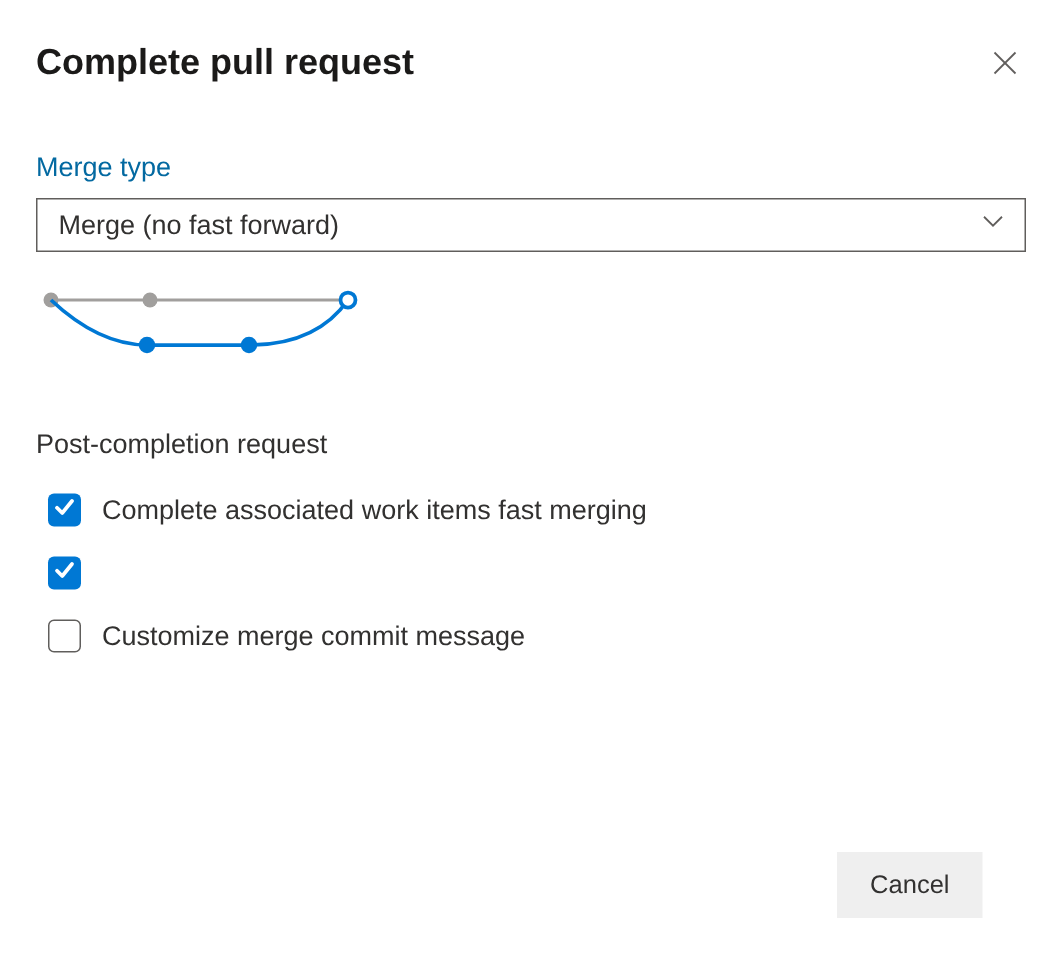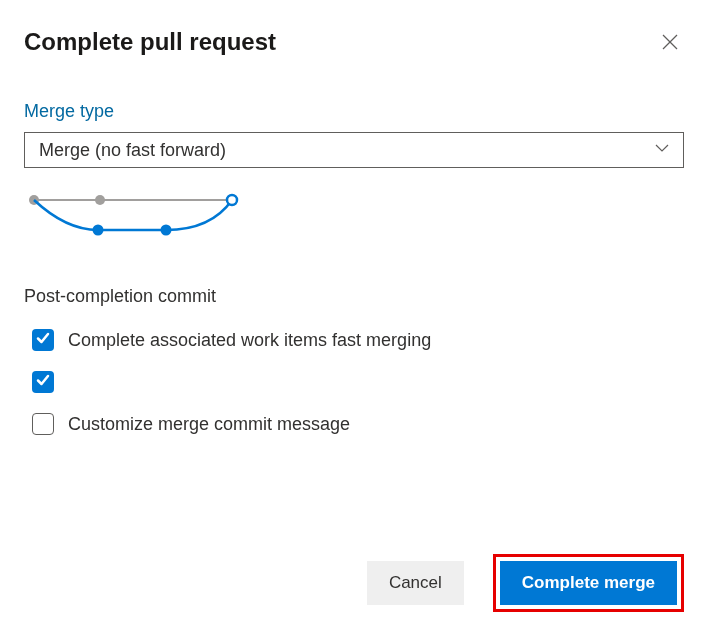--- a/index.html
+++ b/index.html
@@ -176,21 +176,21 @@
     <circle cx="74" cy="10" r="5" fill="#a19f9d"></circle>
     <path d="M 8 10 Q 40 40 72 40" stroke="#0078d4" stroke-width="2.5" fill="none"></path>
     <line x1="72" y1="40" x2="140" y2="40" stroke="#0078d4" stroke-width="2.5"></line>
     <path d="M 140 40 Q 185 40 206 10" stroke="#0078d4" stroke-width="2.5" fill="none"></path>
     <circle cx="72" cy="40" r="5.5" fill="#0078d4"></circle>
     <circle cx="140" cy="40" r="5.5" fill="#0078d4"></circle>
     <circle cx="206" cy="10" r="5" fill="#fff" stroke="#0078d4" stroke-width="2.5"></circle>
   </svg>
 </div>
 
-<div class="post-section-label">Post-completion commit</div>
+<div class="post-section-label">Post-completion request</div>
 
 <div class="option-row">
   <div class="checkbox checked">
     <span>
       <svg viewBox="0 0 14 14" fill="none" stroke="#fff" stroke-width="2.5" stroke-linecap="round" stroke-linejoin="round">
         <polyline points="2,7.5 5.5,11 12,3"></polyline>
       </svg>
     </span>
   </div>
   <span class="option-label">Complete associated work items fast merging</span>
@@ -206,16 +206,13 @@
   </div>
 </div>
 
 <div class="option-row">
   <div class="checkbox unchecked"></div>
   <span class="option-label">Customize merge commit message</span>
 </div>
 
 <div class="footer">
   <button class="btn btn-secondary">Cancel</button>
-  <div class="highlight-box">
-    <button class="btn btn-primary">Complete merge</button>
-  </div>
 </div>
 
 </body></html>

